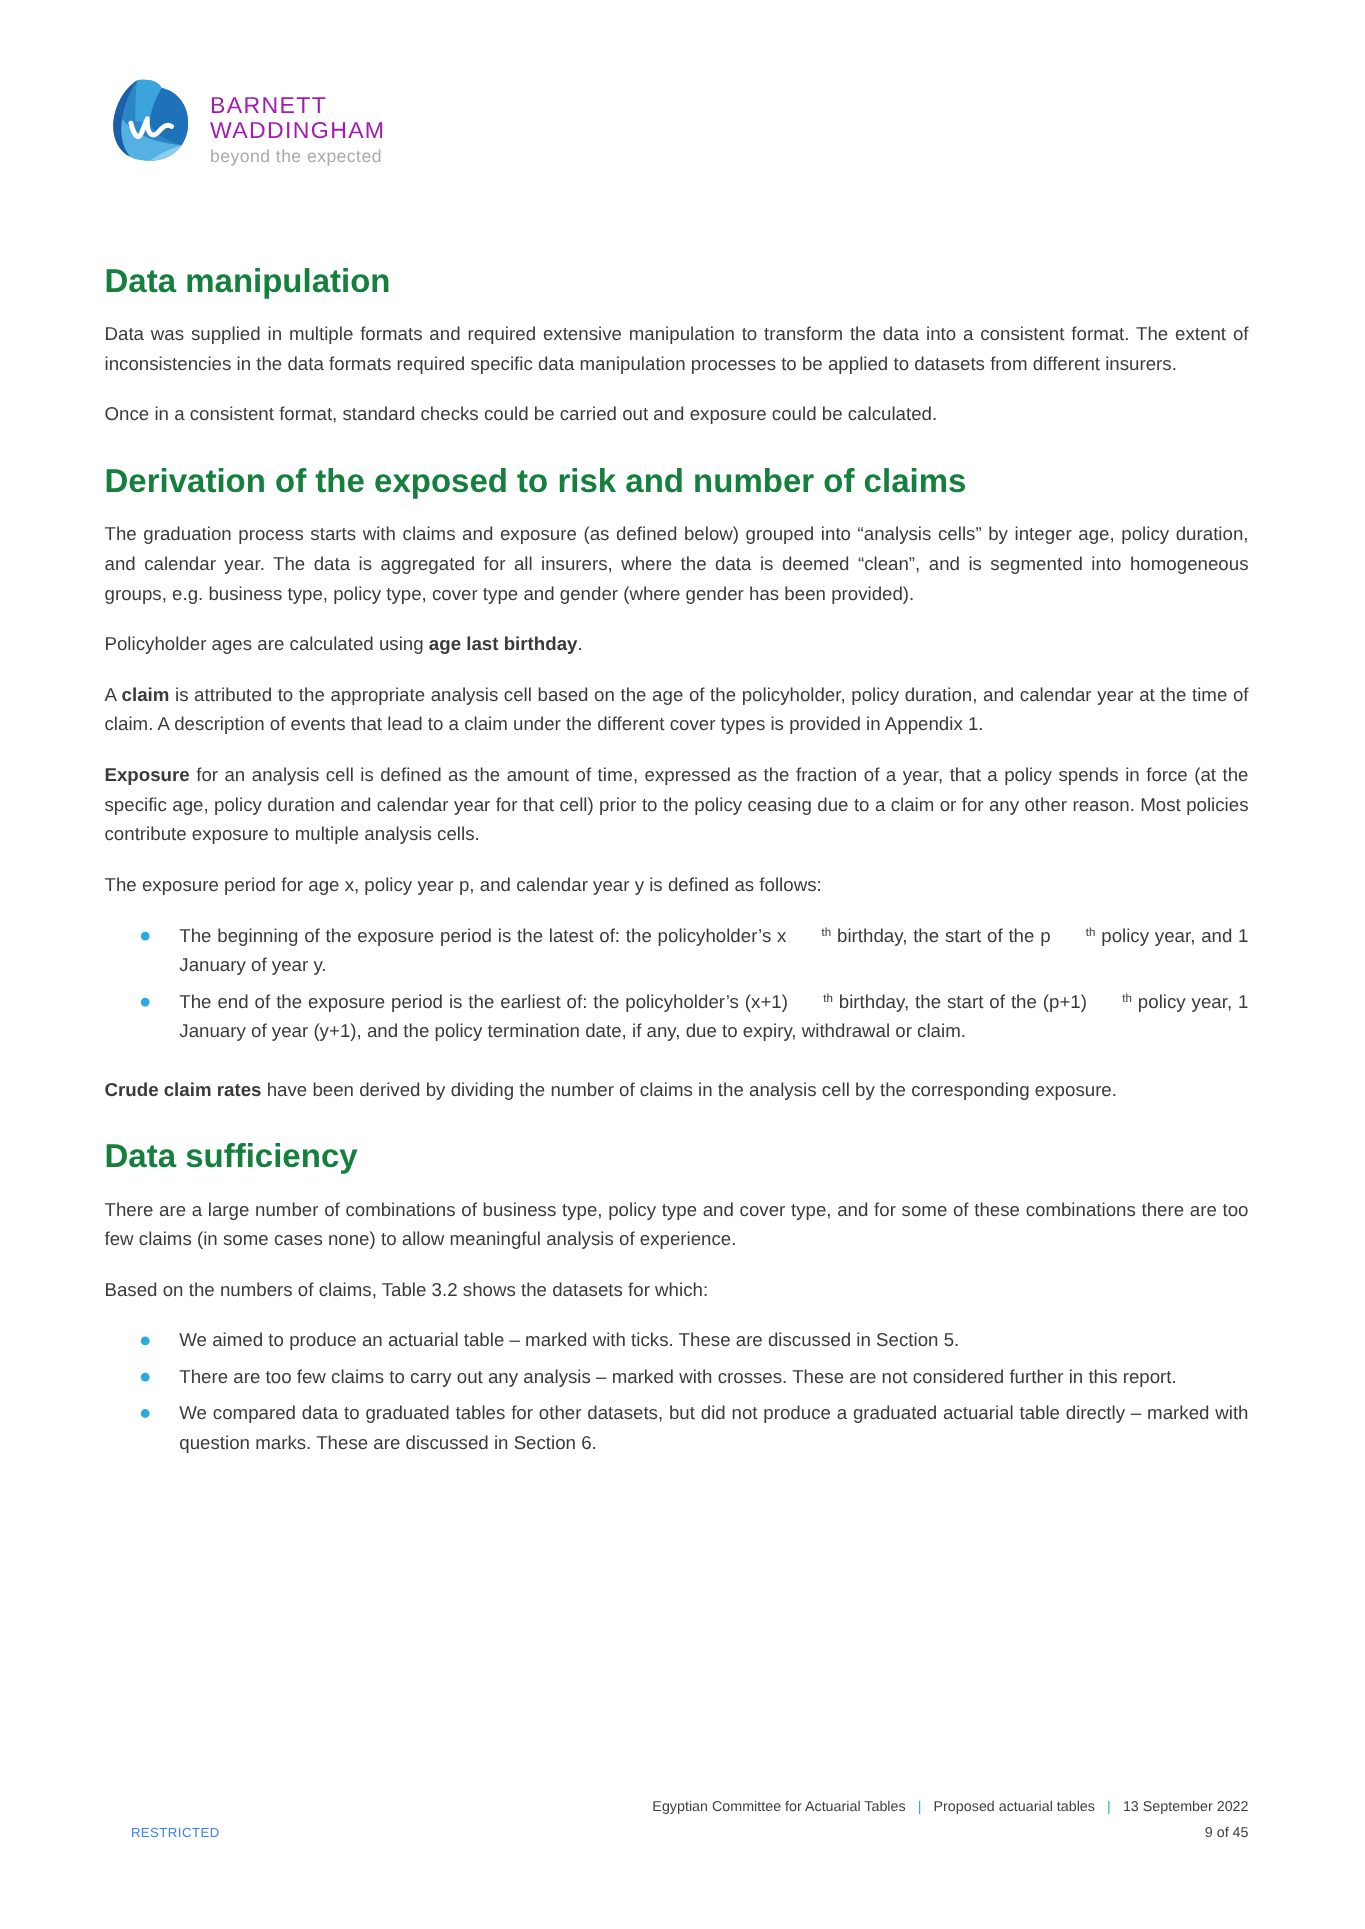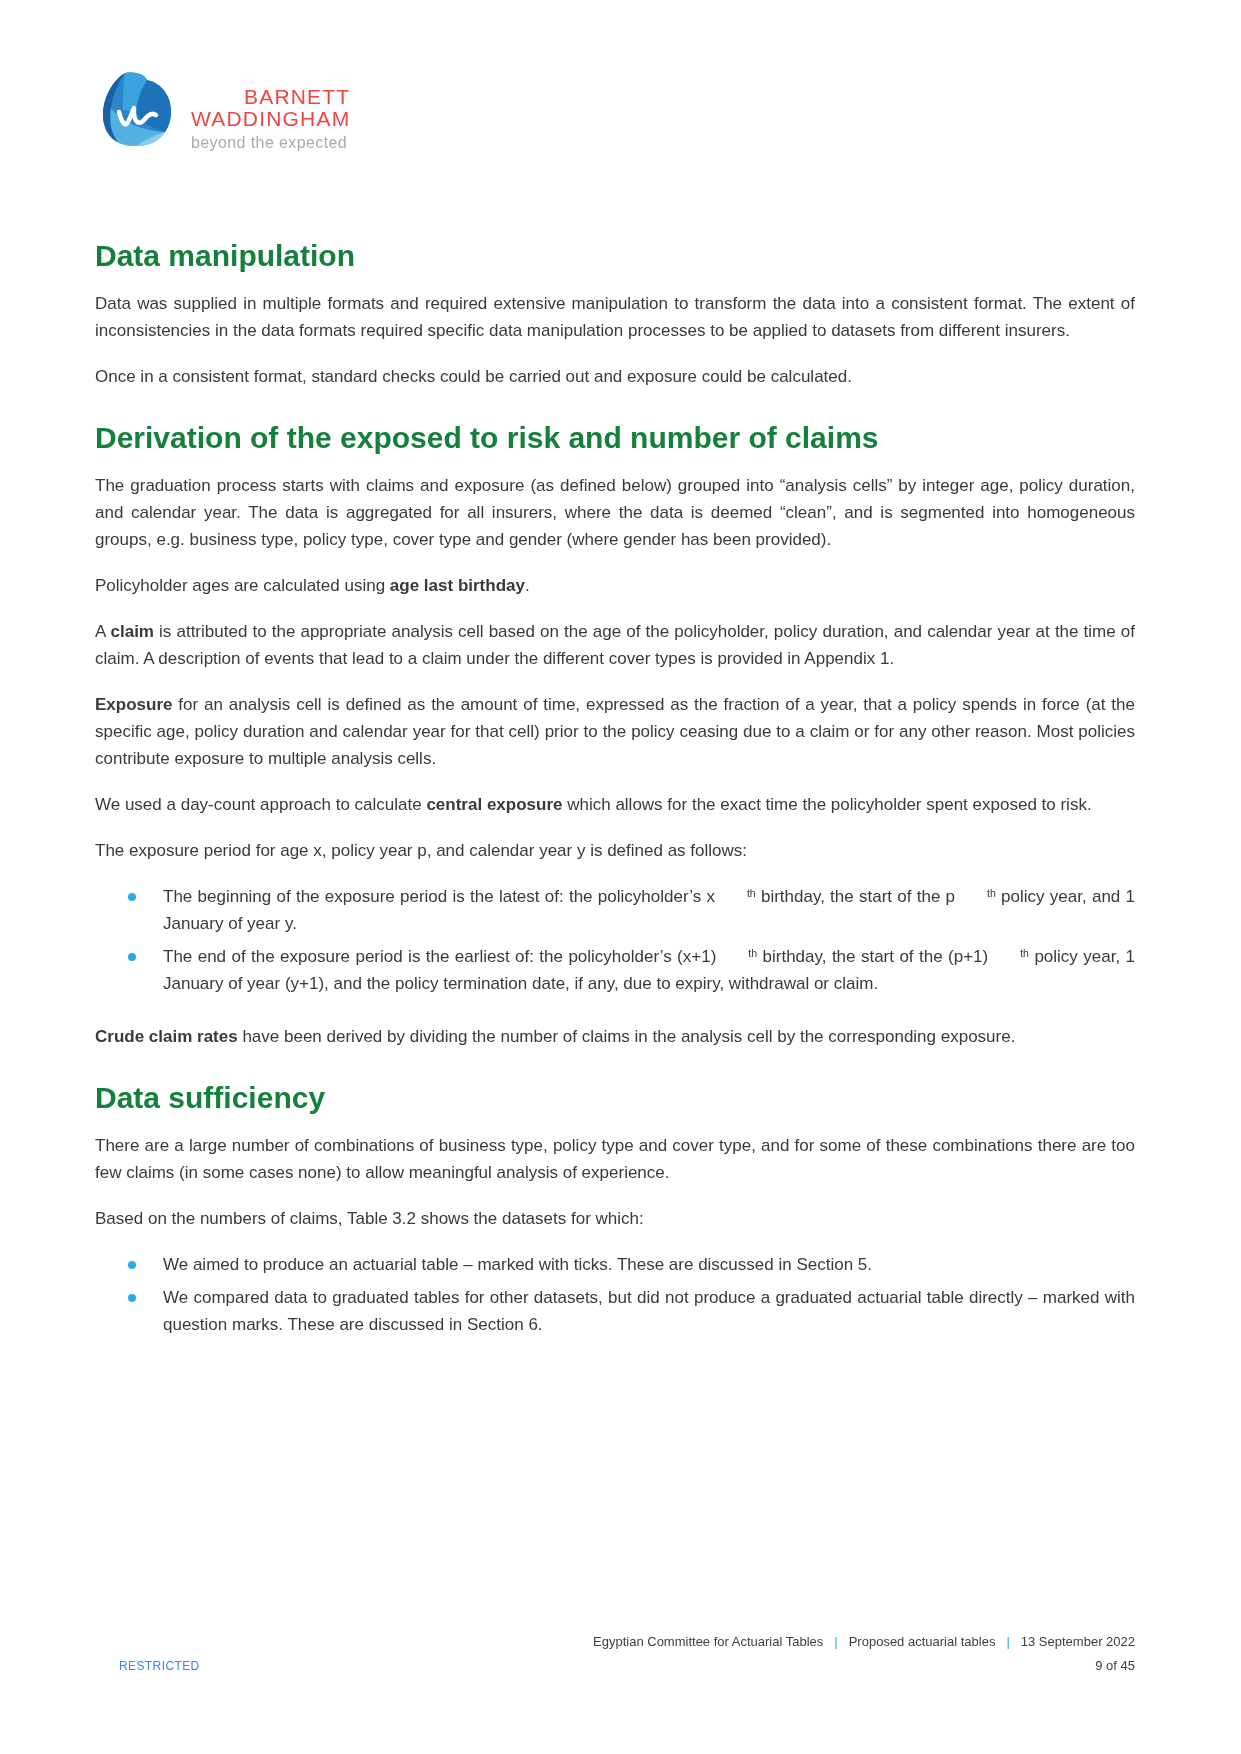--- a/index.html
+++ b/index.html
@@ -10,21 +10,21 @@
     background:#ffffff;
     font-family:"Liberation Sans", sans-serif;
     color:#3a3a3a;
     box-sizing:border-box;
     padding:70px 106px 0 95px;
     overflow:hidden;
   }
   .logo { display:flex; align-items:flex-start; }
   .logo-mark { width:88px; height:80px; flex:0 0 auto; }
   .logo-text { padding-top:16px; margin-left:8px; }
-  .logo-name { font-size:21px; line-height:22px; letter-spacing:1.2px; color:#ef4444; font-weight:400;text-align:right; }
+  .logo-name { font-size:21px; line-height:22px; letter-spacing:1.2px; color:#a21caf; font-weight:400; }
   .logo-tagline { font-size:16px; color:#a8aaad; margin-top:4px; letter-spacing:0.4px; }
 
   h2.section { color:#15803d; font-size:30px; line-height:36px; font-weight:700; margin:30px 0 16px 0; }
   h2.first { margin-top:86px; }
 
   p.body { font-size:17px; line-height:27px; margin:0 0 19px 0; text-align:justify; }
   p.no-just { text-align:left; }
 
   ul.bullets { list-style:none; margin:0 0 26px 0; padding:0; }
   ul.bullets li { position:relative; padding-left:68px; font-size:17px; line-height:27px; text-align:justify; margin-bottom:6px; }
@@ -63,21 +63,20 @@
 
   <h2 class="section first">Data manipulation</h2>
   <p class="body">Data was supplied in multiple formats and required extensive manipulation to transform the data into a consistent format. The extent of inconsistencies in the data formats required specific data manipulation processes to be applied to datasets from different insurers.</p>
   <p class="body no-just">Once in a consistent format, standard checks could be carried out and exposure could be calculated.</p>
 
   <h2 class="section">Derivation of the exposed to risk and number of claims</h2>
   <p class="body">The graduation process starts with claims and exposure (as defined below) grouped into “analysis cells” by integer age, policy duration, and calendar year. The data is aggregated for all insurers, where the data is deemed “clean”, and is segmented into homogeneous groups, e.g. business type, policy type, cover type and gender (where gender has been provided).</p>
   <p class="body no-just"><span>Policyholder ages are calculated using </span><span style="font-weight: 700;">age last birthday</span><span>.</span></p>
   <p class="body"><span>A </span><span style="font-weight: 700;">claim</span><span> is attributed to the appropriate analysis cell based on the age of the policyholder, policy duration, and calendar year at the time of claim. A description of events that lead to a claim under the different cover types is provided in Appendix 1.</span></p>
   <p class="body"><span style="font-weight: 700;">Exposure</span><span> for an analysis cell is defined as the amount of time, expressed as the fraction of a year, that a policy spends in force (at the specific age, policy duration and calendar year for that cell) prior to the policy ceasing due to a claim or for any other reason. Most policies contribute exposure to multiple analysis cells.</span></p>
-  <p class="body"><span>We used a day-count approach to calculate </span><span style="font-weight: 700;">central exposure</span><span> which allows for the exact time the policyholder spent exposed to risk.</span></p>
   <p class="body no-just">The exposure period for age x, policy year p, and calendar year y is defined as follows:</p>
 
   <ul class="bullets">
     <li>
       <span class="bullet-dot"></span>
       <span><span>The beginning of the exposure period is the latest of: the policyholder’s x</span><sup>th</sup><span> birthday, the start of the p</span><sup>th</sup><span> policy year, and 1 January of year y.</span></span>
     </li>
     <li>
       <span class="bullet-dot"></span>
       <span><span>The end of the exposure period is the earliest of: the policyholder’s (x+1)</span><sup>th</sup><span> birthday, the start of the (p+1)</span><sup>th</sup><span> policy year, 1 January of year (y+1), and the policy termination date, if any, due to expiry, withdrawal or claim.</span></span>
@@ -90,20 +89,24 @@
   <p class="body">There are a large number of combinations of business type, policy type and cover type, and for some of these combinations there are too few claims (in some cases none) to allow meaningful analysis of experience.</p>
   <p class="body no-just">Based on the numbers of claims, Table 3.2 shows the datasets for which:</p>
 
   <ul class="bullets">
     <li>
       <span class="bullet-dot"></span>
       <span>We aimed to produce an actuarial table – marked with ticks. These are discussed in Section 5.</span>
     </li>
     <li>
       <span class="bullet-dot"></span>
+      <span>There are too few claims to carry out any analysis – marked with crosses. These are not considered further in this report.</span>
+    </li>
+    <li>
+      <span class="bullet-dot"></span>
       <span>We compared data to graduated tables for other datasets, but did not produce a graduated actuarial table directly – marked with question marks. These are discussed in Section 6.</span>
     </li>
   </ul>
 
   <div class="footer">
     <div class="footer-meta">
       <span>Egyptian Committee for Actuarial Tables</span><span class="footer-sep">|</span><span>Proposed actuarial tables</span><span class="footer-sep">|</span><span>13 September 2022</span>
     </div>
     <div class="footer-bottom">
       <span class="classification">RESTRICTED</span>

